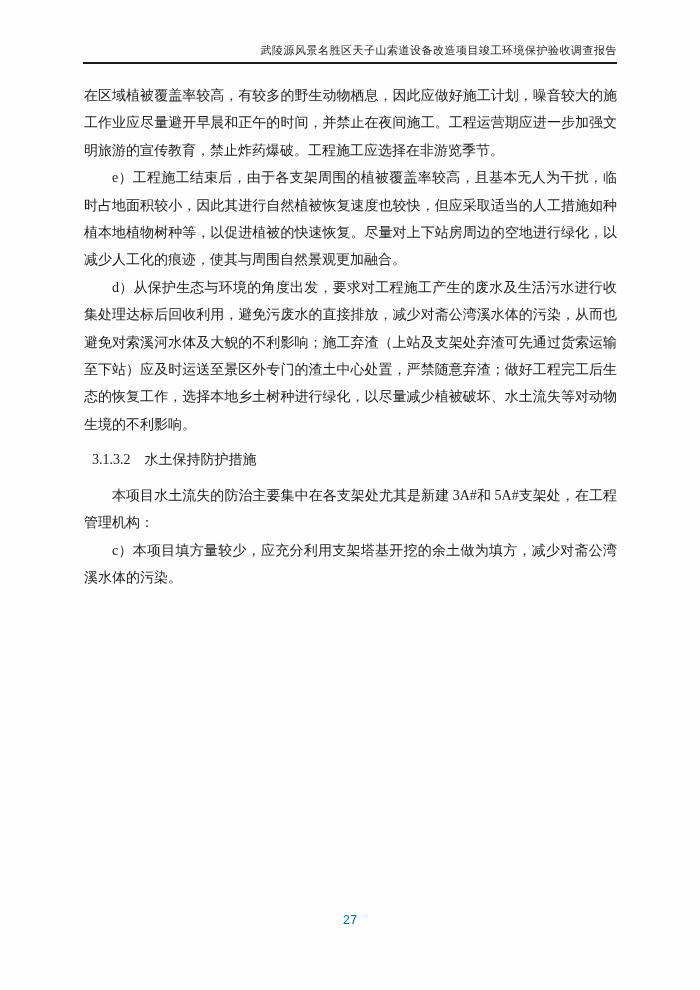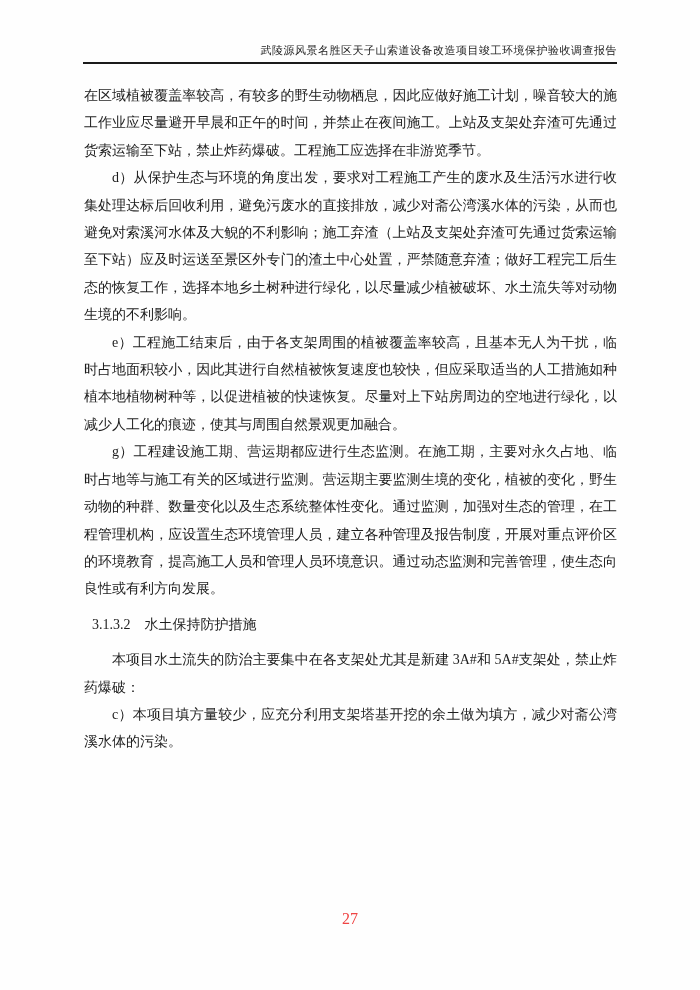--- a/index.html
+++ b/index.html
@@ -55,41 +55,40 @@
     text-indent: 0;
   }
   .page-footer {
     position: absolute;
     left: 0;
     top: 910px;
     width: 100%;
     text-align: center;
   }
   .page-number {
-    font-family: Liberation Serif, serif;
-    font-size: 16px;
-    color: #ef4444;
+    font-family: Liberation Mono, monospace;
+    font-size: 12px;
+    color: #0369a1;
   }
 </style>
 </head>
 <body>
 
 <div class="page">
 
   <div class="page-header">
     <span>武陵源风景名胜区天子山索道设备改造项目竣工环境保护验收调查报告</span>
   </div>
 
   <div class="page-body">
-    <p class="para flush">在区域植被覆盖率较高，有较多的野生动物栖息，因此应做好施工计划，噪音较大的施工作业应尽量避开早晨和正午的时间，并禁止在夜间施工。上站及支架处弃渣可先通过货索运输至下站，禁止炸药爆破。工程施工应选择在非游览季节。</p>
+    <p class="para flush">在区域植被覆盖率较高，有较多的野生动物栖息，因此应做好施工计划，噪音较大的施工作业应尽量避开早晨和正午的时间，并禁止在夜间施工。工程运营期应进一步加强文明旅游的宣传教育，禁止炸药爆破。工程施工应选择在非游览季节。</p>
+    <p class="para">e）工程施工结束后，由于各支架周围的植被覆盖率较高，且基本无人为干扰，临时占地面积较小，因此其进行自然植被恢复速度也较快，但应采取适当的人工措施如种植本地植物树种等，以促进植被的快速恢复。尽量对上下站房周边的空地进行绿化，以减少人工化的痕迹，使其与周围自然景观更加融合。</p>
     <p class="para">d）从保护生态与环境的角度出发，要求对工程施工产生的废水及生活污水进行收集处理达标后回收利用，避免污废水的直接排放，减少对斋公湾溪水体的污染，从而也避免对索溪河水体及大鲵的不利影响；施工弃渣（上站及支架处弃渣可先通过货索运输至下站）应及时运送至景区外专门的渣土中心处置，严禁随意弃渣；做好工程完工后生态的恢复工作，选择本地乡土树种进行绿化，以尽量减少植被破坏、水土流失等对动物生境的不利影响。</p>
-    <p class="para">e）工程施工结束后，由于各支架周围的植被覆盖率较高，且基本无人为干扰，临时占地面积较小，因此其进行自然植被恢复速度也较快，但应采取适当的人工措施如种植本地植物树种等，以促进植被的快速恢复。尽量对上下站房周边的空地进行绿化，以减少人工化的痕迹，使其与周围自然景观更加融合。</p>
-    <p class="para">g）工程建设施工期、营运期都应进行生态监测。在施工期，主要对永久占地、临时占地等与施工有关的区域进行监测。营运期主要监测生境的变化，植被的变化，野生动物的种群、数量变化以及生态系统整体性变化。通过监测，加强对生态的管理，在工程管理机构，应设置生态环境管理人员，建立各种管理及报告制度，开展对重点评价区的环境教育，提高施工人员和管理人员环境意识。通过动态监测和完善管理，使生态向良性或有利方向发展。</p>
     <h3 class="section-heading">3.1.3.2　水土保持防护措施</h3>
-    <p class="para">本项目水土流失的防治主要集中在各支架处尤其是新建 3A#和 5A#支架处，禁止炸药爆破：</p>
+    <p class="para">本项目水土流失的防治主要集中在各支架处尤其是新建 3A#和 5A#支架处，在工程管理机构：</p>
     <p class="para">c）本项目填方量较少，应充分利用支架塔基开挖的余土做为填方，减少对斋公湾溪水体的污染。</p>
   </div>
 
   <div class="page-footer">
     <span class="page-number">27</span>
   </div>
 
 </div>
 
 </body></html>

